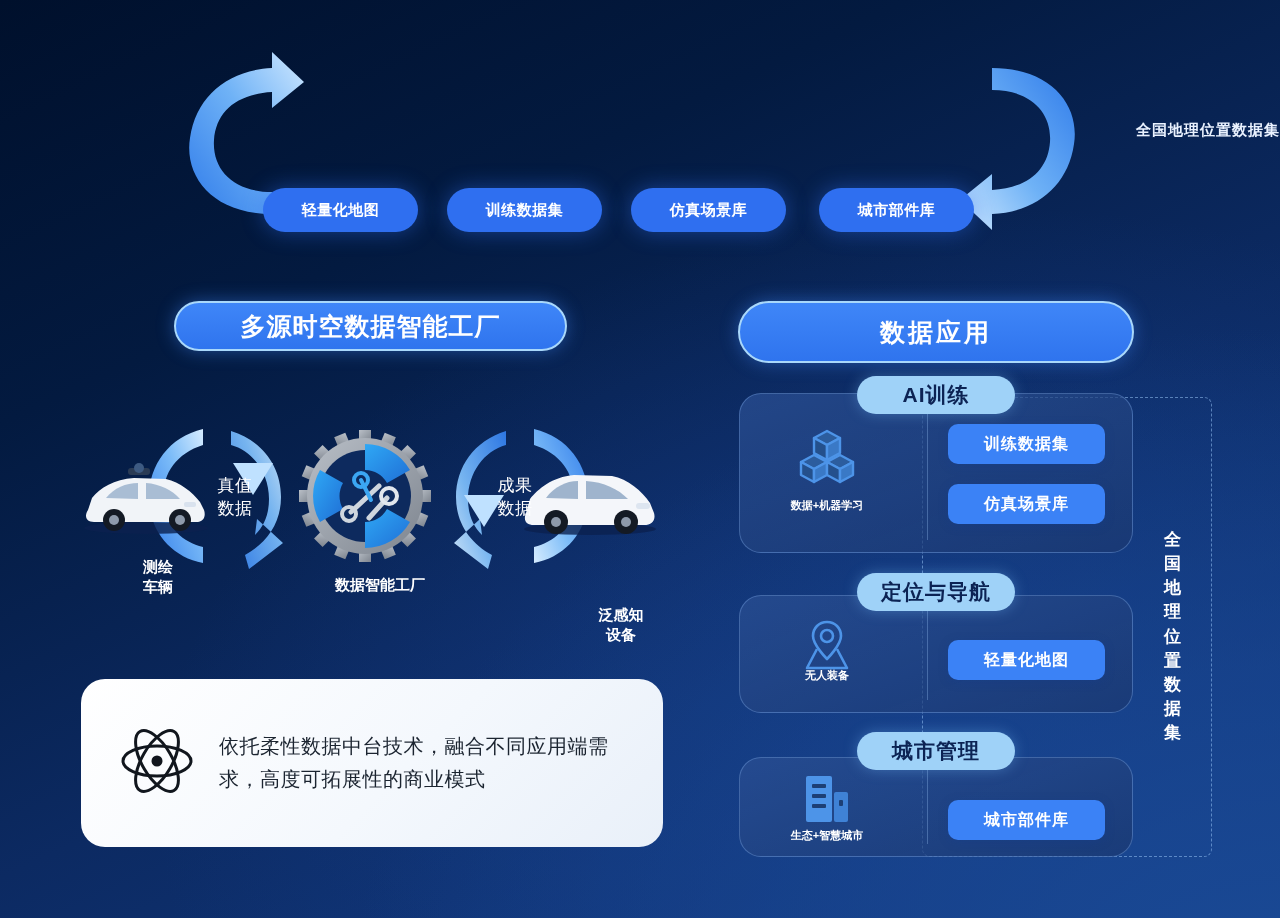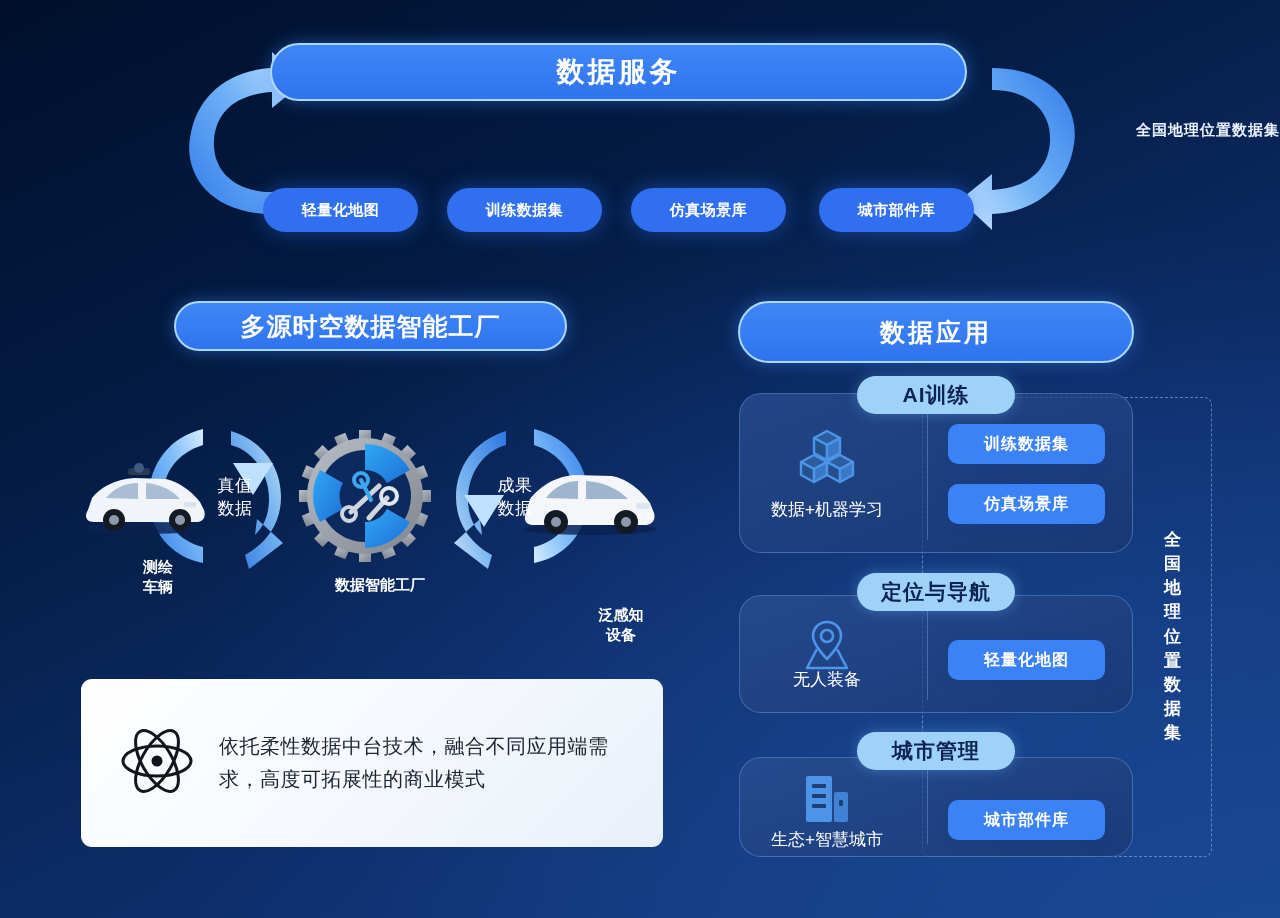--- a/index.html
+++ b/index.html
@@ -142,21 +142,21 @@
 
   
   #ring-left  { position: absolute; left: 75px;  top: 18px; width: 144px; height: 146px; }
   #ring-right { position: absolute; left: 378px; top: 18px; width: 144px; height: 146px; }
 
   
   #note-card {
     position: absolute;
     left: 81px; top: 679px; width: 582px; height: 168px;
     background: linear-gradient(135deg, #ffffff 0%, #f4f8fd 55%, #e9f0f9 100%);
-    border-radius: 11px;
+    border-radius: 24px;
     display: flex;
     align-items: center;
     gap: 22px;
     padding: 0 36px;
   }
   #note-card-text {
     color: #1b2430;
     font-size: 20px;
     line-height: 1.65;
     letter-spacing: .5px;
@@ -194,22 +194,22 @@
     box-shadow: 0 0 14px rgba(120,190,250,.35);
   }
   #panel-title-0 { left: 857px; top: 376px; width: 158px; height: 38px; }
   #panel-title-1 { left: 857px; top: 573px; width: 158px; height: 38px; }
   #panel-title-2 { left: 857px; top: 732px; width: 158px; height: 38px; }
 
   .panel-icon { position: absolute; }
   .panel-icon-label {
     position: absolute;
     color: #ffffff;
-    font-size: 17px;
-    font-weight: 400;
+    font-size: 11px;
+    font-weight: 700;
     text-align: center;
     white-space: nowrap;
   }
 
   .tag-pill {
     position: absolute;
     display: flex;
     align-items: center;
     justify-content: center;
     background: #3b82f6;
@@ -281,23 +281,20 @@
         <linearGradient id="gradArrowR" x1="1" y1="0" x2="0" y2="1">
           <stop offset="0%" stop-color="#2f7bea"></stop>
           <stop offset="55%" stop-color="#6fb2f6"></stop>
           <stop offset="100%" stop-color="#cfe8ff"></stop>
         </linearGradient>
       </defs>
       <path d="M34 22 C 94 22, 122 60, 116 98 C 110 140, 78 166, 34 168 L34 184 L2 154 L34 128 L34 144 C 70 142, 90 124, 92 96 C 94 66, 72 44, 34 44 Z" fill="url(#gradArrowR)"></path>
     </svg>
   </div>
 
-  <div class="pill-head" id="banner-data-service">
-    <span>数据服务</span>
-  </div>
 
   <div id="subtitle-dataset">全国地理位置数据集</div>
 
   <div class="cloud" id="cloud-0">
     <span>轻量化地图</span>
   </div>
   <div class="cloud" id="cloud-1">
     <span>训练数据集</span>
   </div>
   <div class="cloud" id="cloud-2">

